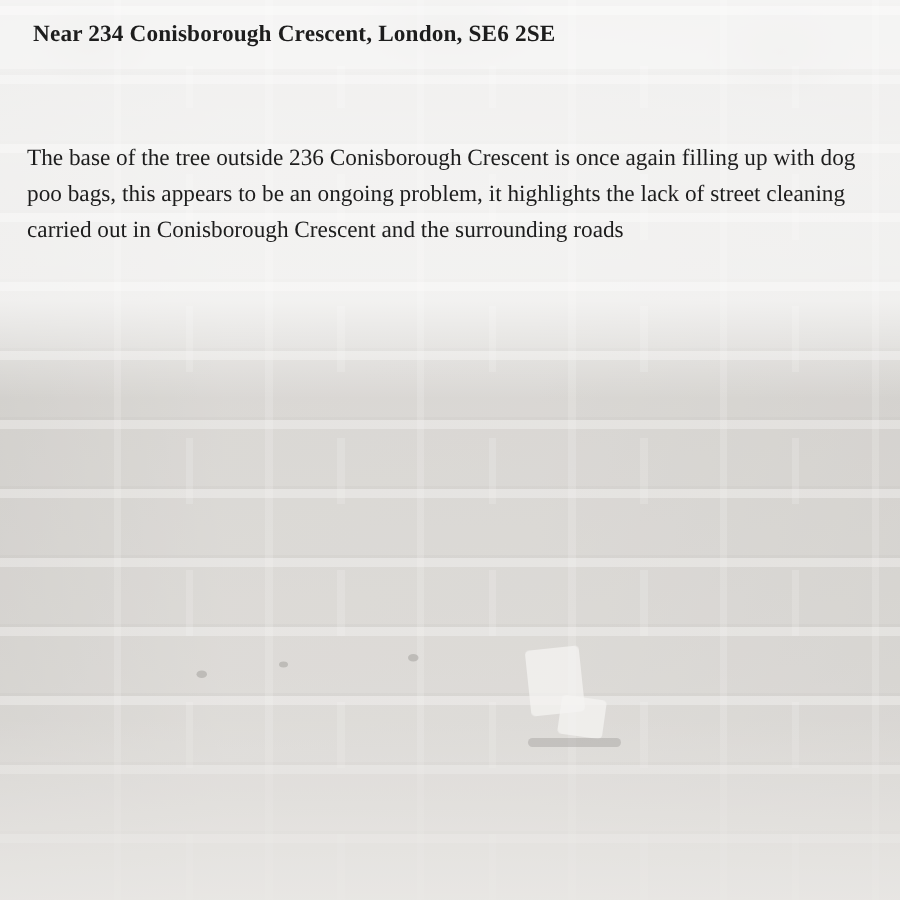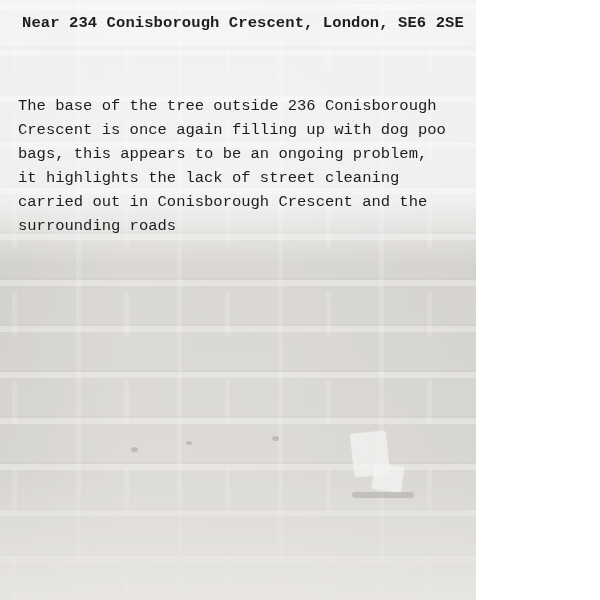--- a/index.html
+++ b/index.html
@@ -2,24 +2,24 @@
 <html><head>
 <meta charset="utf-8">
 <style>
   html, body {
     margin: 0;
     padding: 0;
     background: #ffffff;
   }
   #report-card {
     position: relative;
-    width: 476px;
+    width: 600px;
     height: 600px;
     overflow: hidden;
-    font-family: Liberation Mono, monospace;
+    font-family: Liberation Serif, serif;
     background: #cfcdc9;
   }
   
   .photo-layer {
     position: absolute;
     inset: 0;
     background:
       linear-gradient(180deg, rgba(150,148,143,0.55) 0%, rgba(176,174,169,0.35) 18%, rgba(196,194,189,0.25) 45%, rgba(214,212,208,0.30) 75%, rgba(228,226,223,0.45) 100%),
       linear-gradient(90deg, rgba(160,158,153,0.35) 0%, rgba(205,203,199,0.10) 25%, rgba(190,188,184,0.12) 60%, rgba(165,163,158,0.30) 100%);
   }

